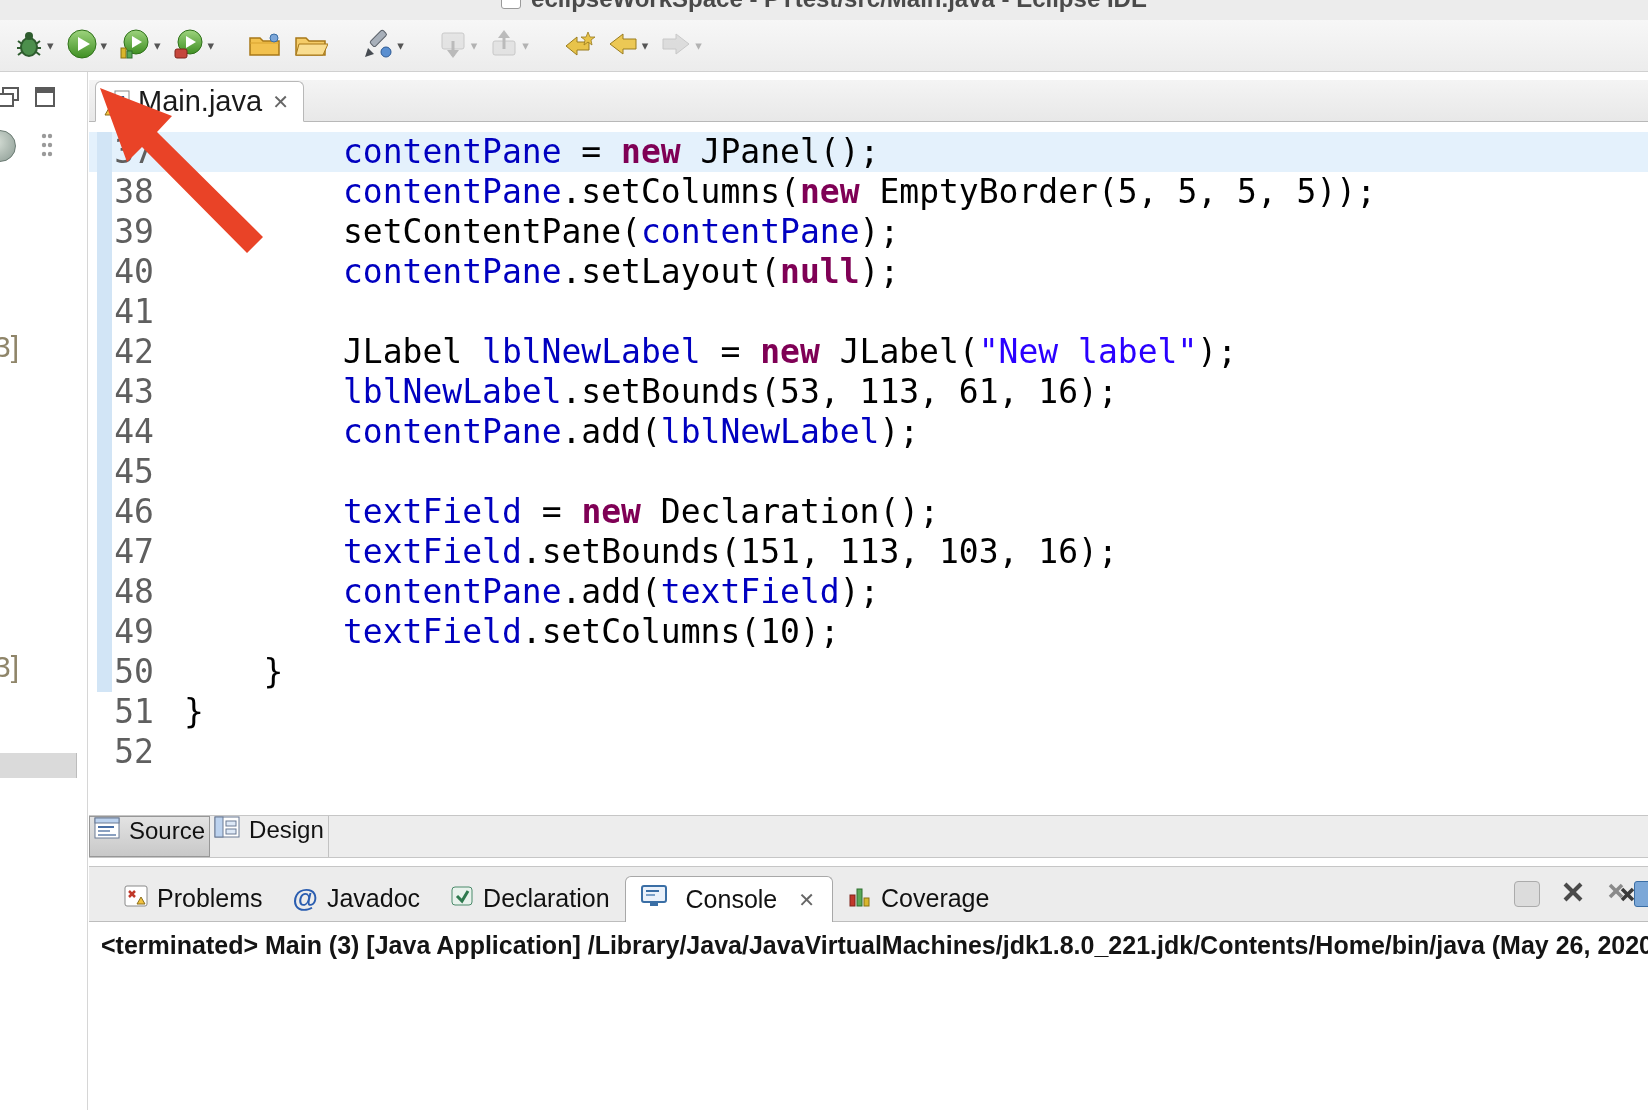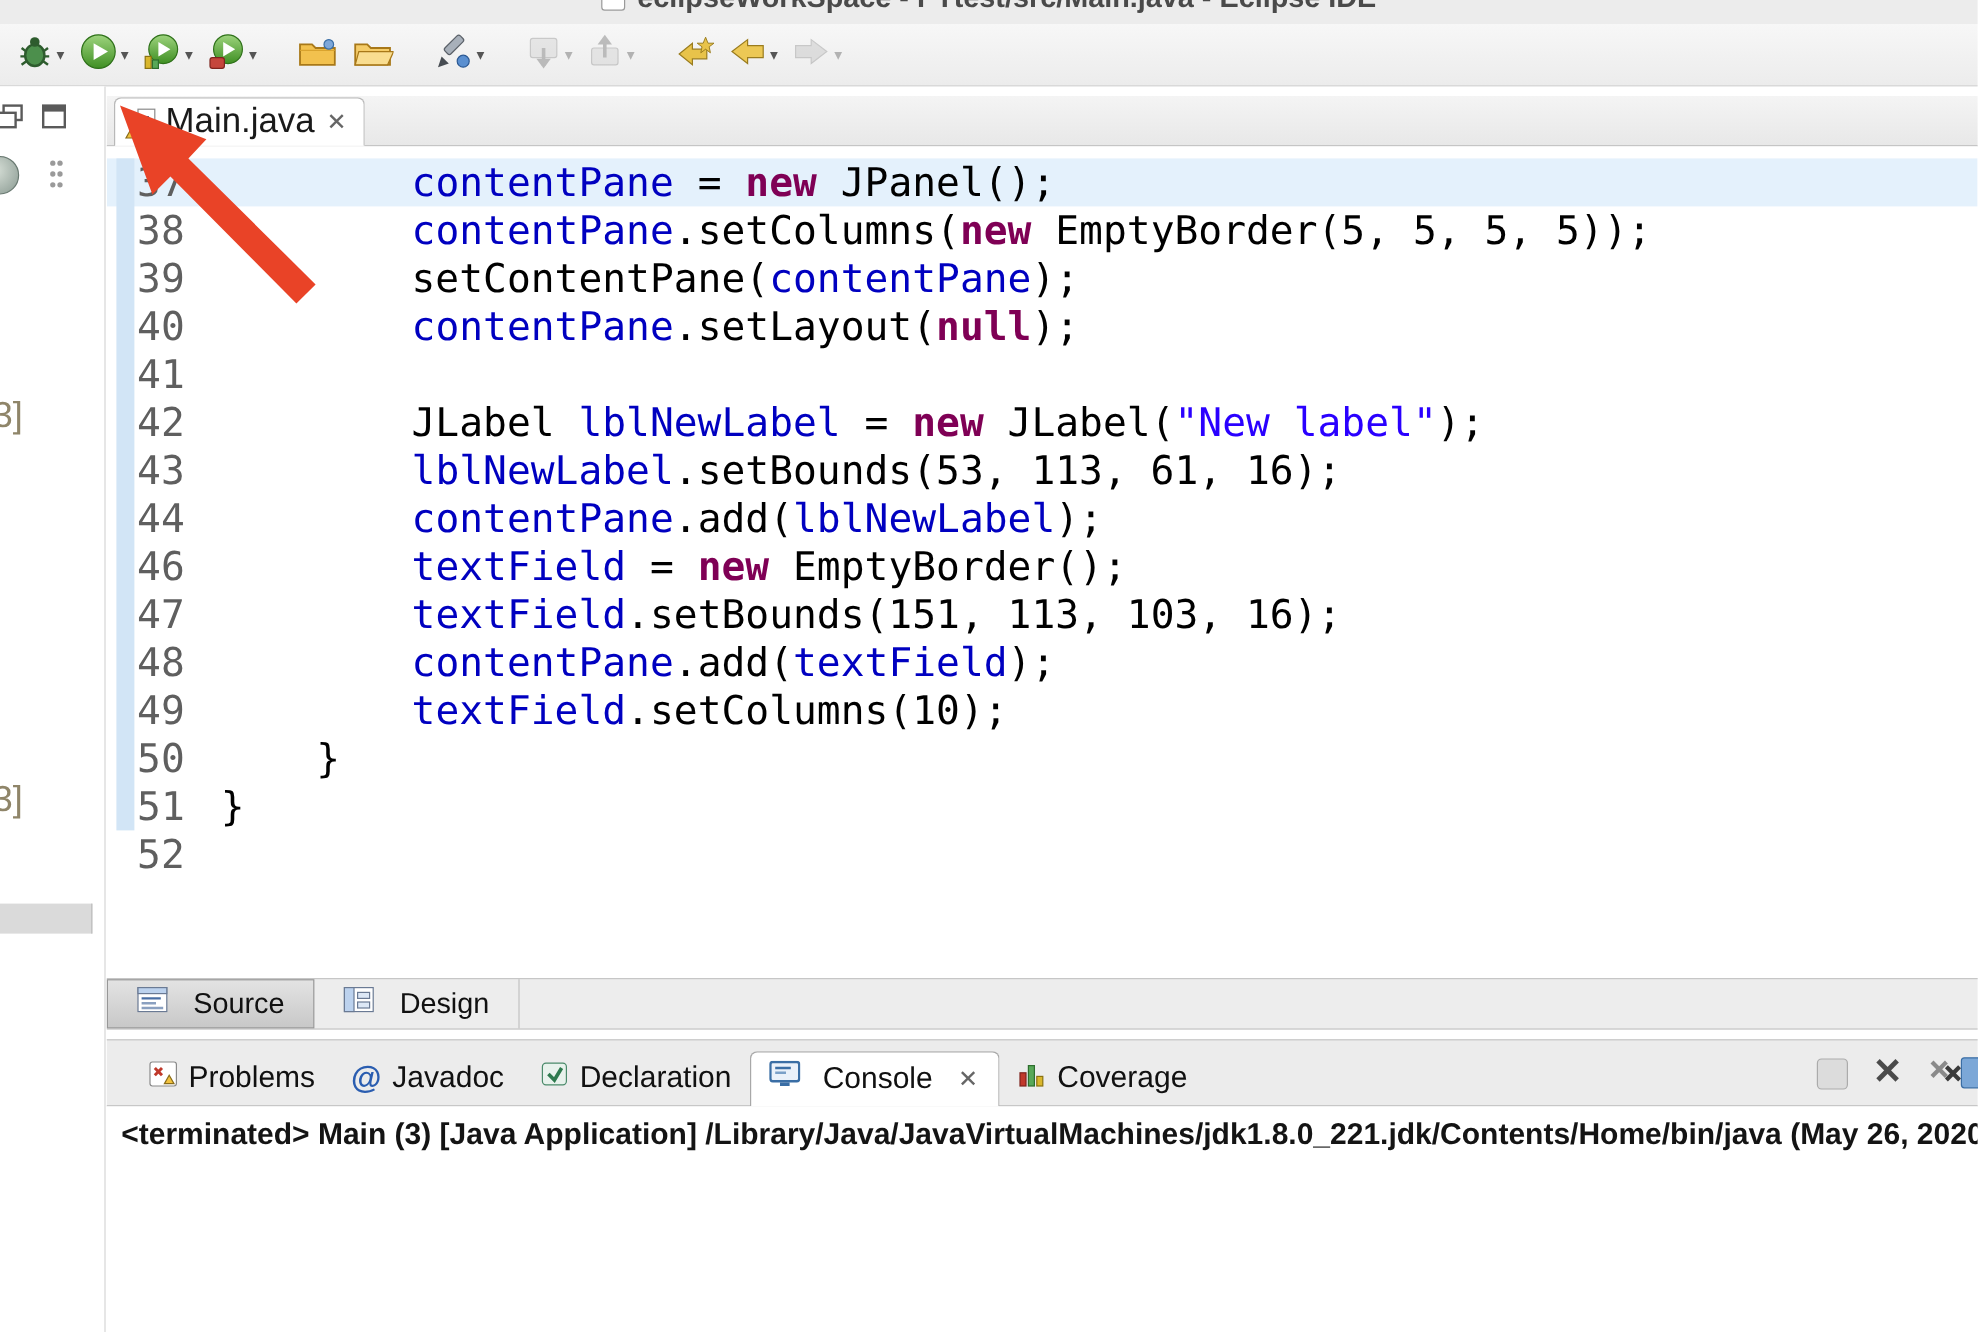--- a/index.html
+++ b/index.html
@@ -46,21 +46,21 @@
   .lcode { margin-left:30px; }
   .tk-p { color:#000; }
   .tk-f { color:#0000c0; }
   .tk-k { color:#7f0055; font-weight:bold; }
   .tk-s { color:#2a00ff; }
 
   
   .viewtabs-bar { position:absolute; left:89px; top:815px; width:1559px; height:43px;
     background:#ededed; border-top:1px solid #c6c6c6; border-bottom:1px solid #c6c6c6;
     display:flex; align-items:stretch; }
-  .vtab { display:flex; align-items:center; gap:21px; padding:0 24px; font-size:24px;
+  .vtab { display:flex; gap:9px; padding:0 4px; font-size:24px;
     color:#111; border-right:1px solid #c2c2c2; }
   .vtab.selected { background:linear-gradient(#e3e3e3,#c8c8c8); border:1px solid #979797; }
 
   
   .console-bar { position:absolute; left:89px; top:866px; width:1559px; height:56px;
     background:#ececec; border-top:1px solid #c6c6c6; border-bottom:1px solid #bdbdbd;
     display:flex; align-items:flex-end; padding-left:20px; }
   .ctab { height:46px; display:flex; align-items:center; gap:9px; padding:0 15px;
     font-size:25px; color:#111; }
   .ctab.selected { background:#fff; border:1px solid #a8a8a8; border-bottom:none;
@@ -231,21 +231,22 @@
     <div class="range-band"></div>
     <div>
         <div class="code-row current"><span class="lnum">37</span><span class="lcode"><span class="tk-p">        </span><span class="tk-f">contentPane</span><span class="tk-p"> = </span><span class="tk-k">new</span><span class="tk-p"> JPanel();</span></span></div>
         <div class="code-row"><span class="lnum">38</span><span class="lcode"><span class="tk-p">        </span><span class="tk-f">contentPane</span><span class="tk-p">.setColumns(</span><span class="tk-k">new</span><span class="tk-p"> EmptyBorder(5, 5, 5, 5));</span></span></div>
         <div class="code-row"><span class="lnum">39</span><span class="lcode"><span class="tk-p">        setContentPane(</span><span class="tk-f">contentPane</span><span class="tk-p">);</span></span></div>
         <div class="code-row"><span class="lnum">40</span><span class="lcode"><span class="tk-p">        </span><span class="tk-f">contentPane</span><span class="tk-p">.setLayout(</span><span class="tk-k">null</span><span class="tk-p">);</span></span></div>
         <div class="code-row"><span class="lnum">41</span><span class="lcode"></span></div>
         <div class="code-row"><span class="lnum">42</span><span class="lcode"><span class="tk-p">        JLabel </span><span class="tk-f">lblNewLabel</span><span class="tk-p"> = </span><span class="tk-k">new</span><span class="tk-p"> JLabel(</span><span class="tk-s">"New label"</span><span class="tk-p">);</span></span></div>
         <div class="code-row"><span class="lnum">43</span><span class="lcode"><span class="tk-p">        </span><span class="tk-f">lblNewLabel</span><span class="tk-p">.setBounds(53, 113, 61, 16);</span></span></div>
         <div class="code-row"><span class="lnum">44</span><span class="lcode"><span class="tk-p">        </span><span class="tk-f">contentPane</span><span class="tk-p">.add(</span><span class="tk-f">lblNewLabel</span><span class="tk-p">);</span></span></div>
-        <div class="code-row"><span class="lnum">46</span><span class="lcode"><span class="tk-p">        </span><span class="tk-f">textField</span><span class="tk-p"> = </span><span class="tk-k">new</span><span class="tk-p"> EmptyBorder();</span></span></div>
+        <div class="code-row"><span class="lnum">45</span><span class="lcode"></span></div>
+        <div class="code-row"><span class="lnum">46</span><span class="lcode"><span class="tk-p">        </span><span class="tk-f">textField</span><span class="tk-p"> = </span><span class="tk-k">new</span><span class="tk-p"> Declaration();</span></span></div>
         <div class="code-row"><span class="lnum">47</span><span class="lcode"><span class="tk-p">        </span><span class="tk-f">textField</span><span class="tk-p">.setBounds(151, 113, 103, 16);</span></span></div>
         <div class="code-row"><span class="lnum">48</span><span class="lcode"><span class="tk-p">        </span><span class="tk-f">contentPane</span><span class="tk-p">.add(</span><span class="tk-f">textField</span><span class="tk-p">);</span></span></div>
         <div class="code-row"><span class="lnum">49</span><span class="lcode"><span class="tk-p">        </span><span class="tk-f">textField</span><span class="tk-p">.setColumns(10);</span></span></div>
         <div class="code-row"><span class="lnum">50</span><span class="lcode"><span class="tk-p">    }</span></span></div>
         <div class="code-row"><span class="lnum">51</span><span class="lcode"><span class="tk-p">}</span></span></div>
         <div class="code-row"><span class="lnum">52</span><span class="lcode"></span></div>
       </div>
   </div>
 </div>
 

